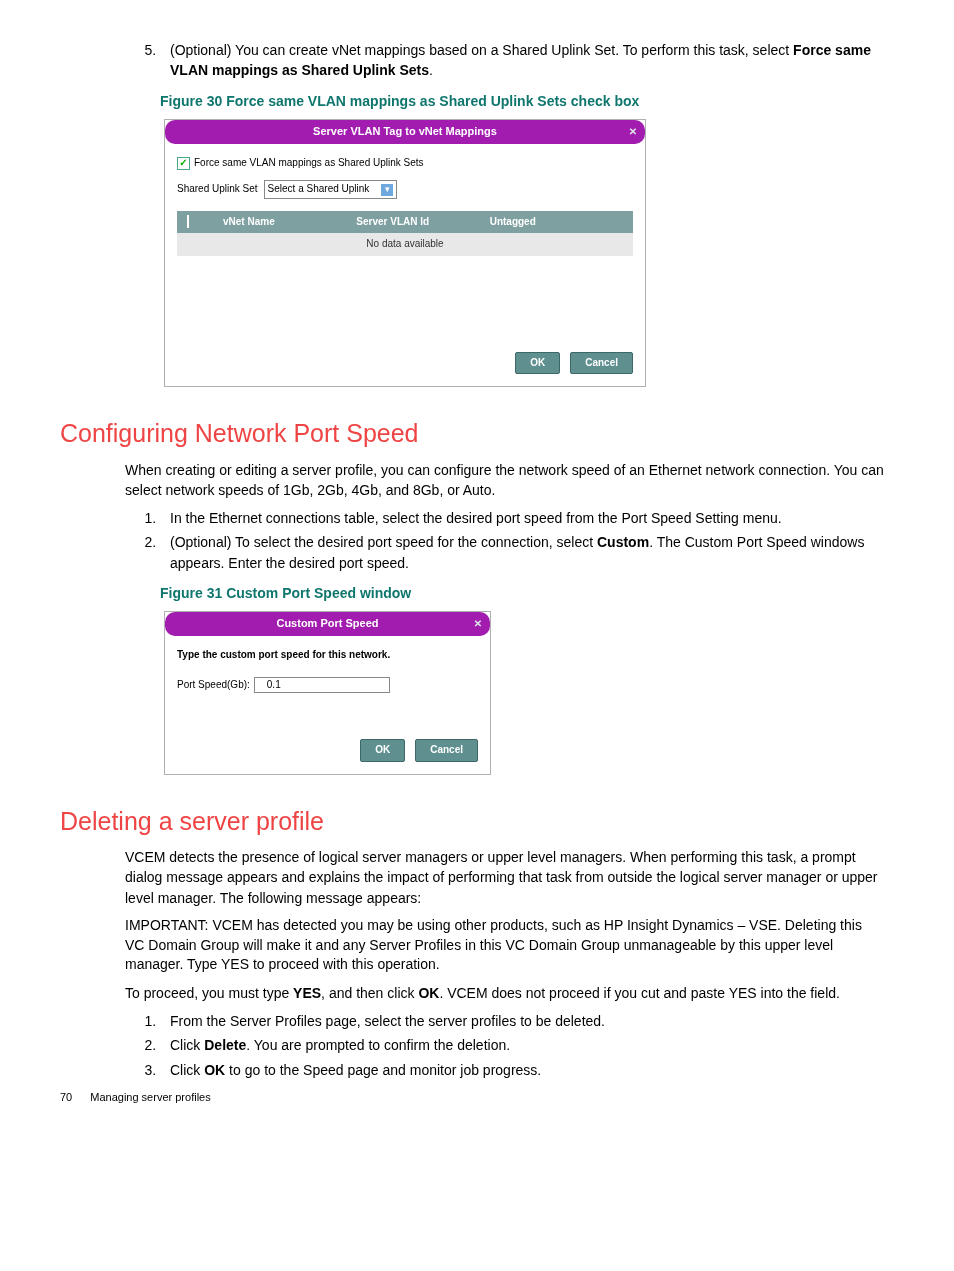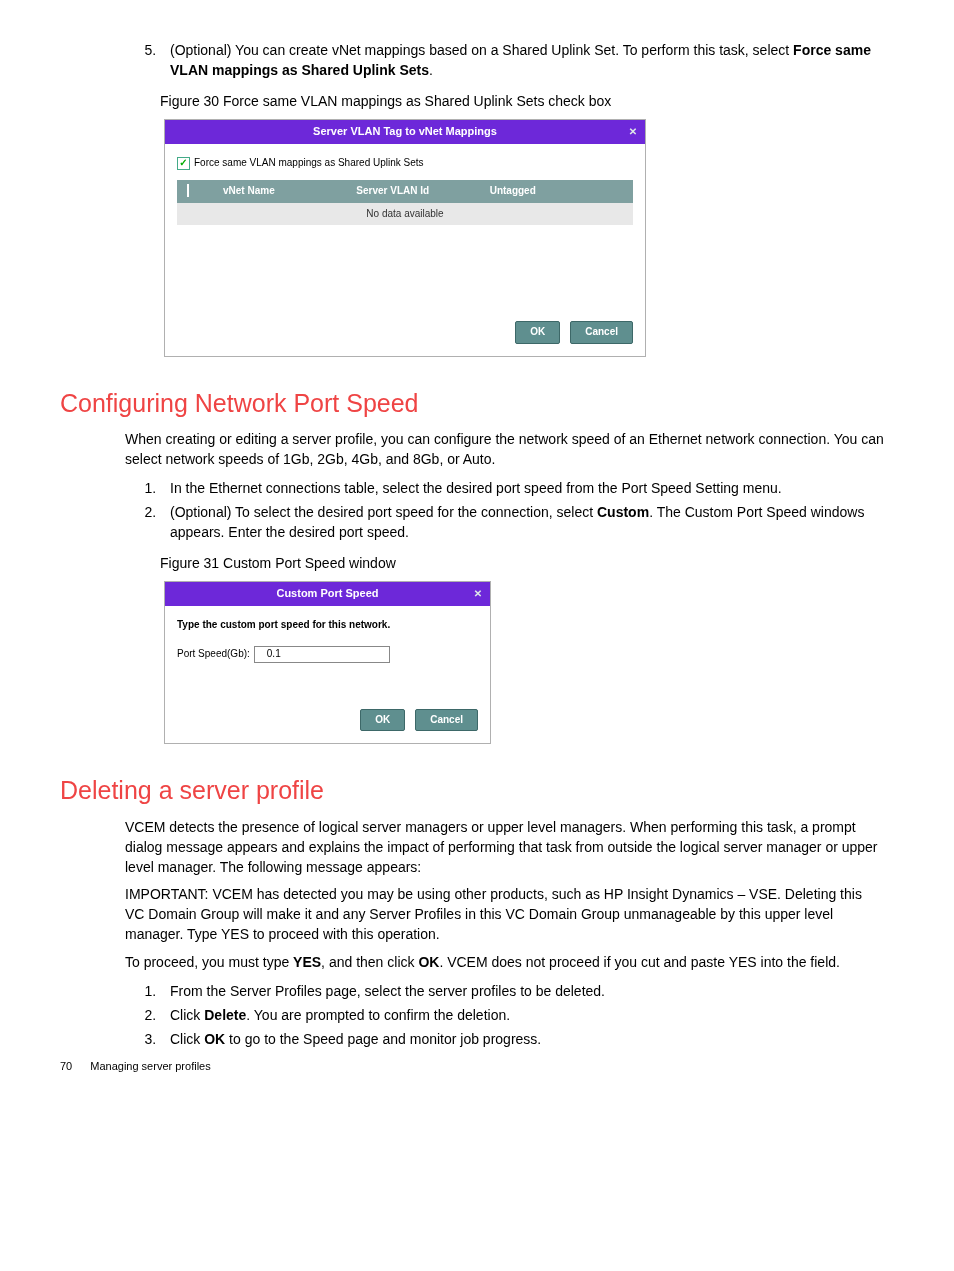--- a/index.html
+++ b/index.html
@@ -7,37 +7,38 @@
     font-size: 14px;
     color: #000;
     margin: 0;
     padding: 40px 60px 40px 60px;
     width: 954px;
     box-sizing: border-box;
     line-height: 1.45;
   }
   ol.main-list { margin: 0 0 10px 0; padding-left: 100px; }
   ol.main-list li { padding-left: 10px; margin-bottom: 4px; }
-  .figure-caption { color: #000000; font-weight: normal; font-size: 14px; margin: 8px 0 8px 100px; }
+  .figure-caption { color: #0f766e; font-weight: bold; font-size: 14px; margin: 8px 0 8px 100px; }
   .figure-holder { margin-left: 104px; }
   .dialog-box {
     border: 1px solid #b0b0b0;
     background: #fff;
   }
   .dlg30 { width: 480px; }
   .dlg31 { width: 325px; }
   .dialog-title-bar {
-    background: #6d28d9;
+    background: #a21caf;
     color: #fff;
     font-size: 11px;
     font-weight: bold;
     padding: 4px 6px;
     display: flex;
     justify-content: space-between;
     align-items: center;
+    border-radius: 10px;
   }
   .dialog-title-bar .spacer { width: 12px; }
   .close-x {
     width: 12px; height: 12px;
     display: flex; align-items: center; justify-content: center;
     font-size: 10px; line-height: 1;
     color: #dfe9e9;
   }
   .dlg-body { padding: 12px 12px 6px 12px; font-size: 10px; }
   .chk-row { display: flex; align-items: center; gap: 4px; margin-bottom: 10px; }
@@ -90,20 +91,27 @@
   <div class="dialog-box dlg30">
     <div class="dialog-title-bar">
       <span class="spacer"></span>
       <span>Server VLAN Tag to vNet Mappings</span>
       <span class="close-x">✕</span>
     </div>
     <div class="dlg-body">
       <div class="chk-row">
         <span class="chk-box">✓</span>
         <span>Force same VLAN mappings as Shared Uplink Sets</span>
+      </div>
+      <div class="shared-row">
+        <span>Shared Uplink Set</span>
+        <span class="dropdown">
+          <span>Select a Shared Uplink</span>
+          <span class="dd-arrow">▾</span>
+        </span>
       </div>
       <div class="tbl-head">
         <span><span class="chk-head"></span></span>
         <span class="hcell">vNet Name</span>
         <span class="hcell">Server VLAN Id</span>
         <span class="hcell">Untagged</span>
       </div>
       <div class="tbl-body">No data available</div>
       <div class="empty-space"></div>
     </div>

